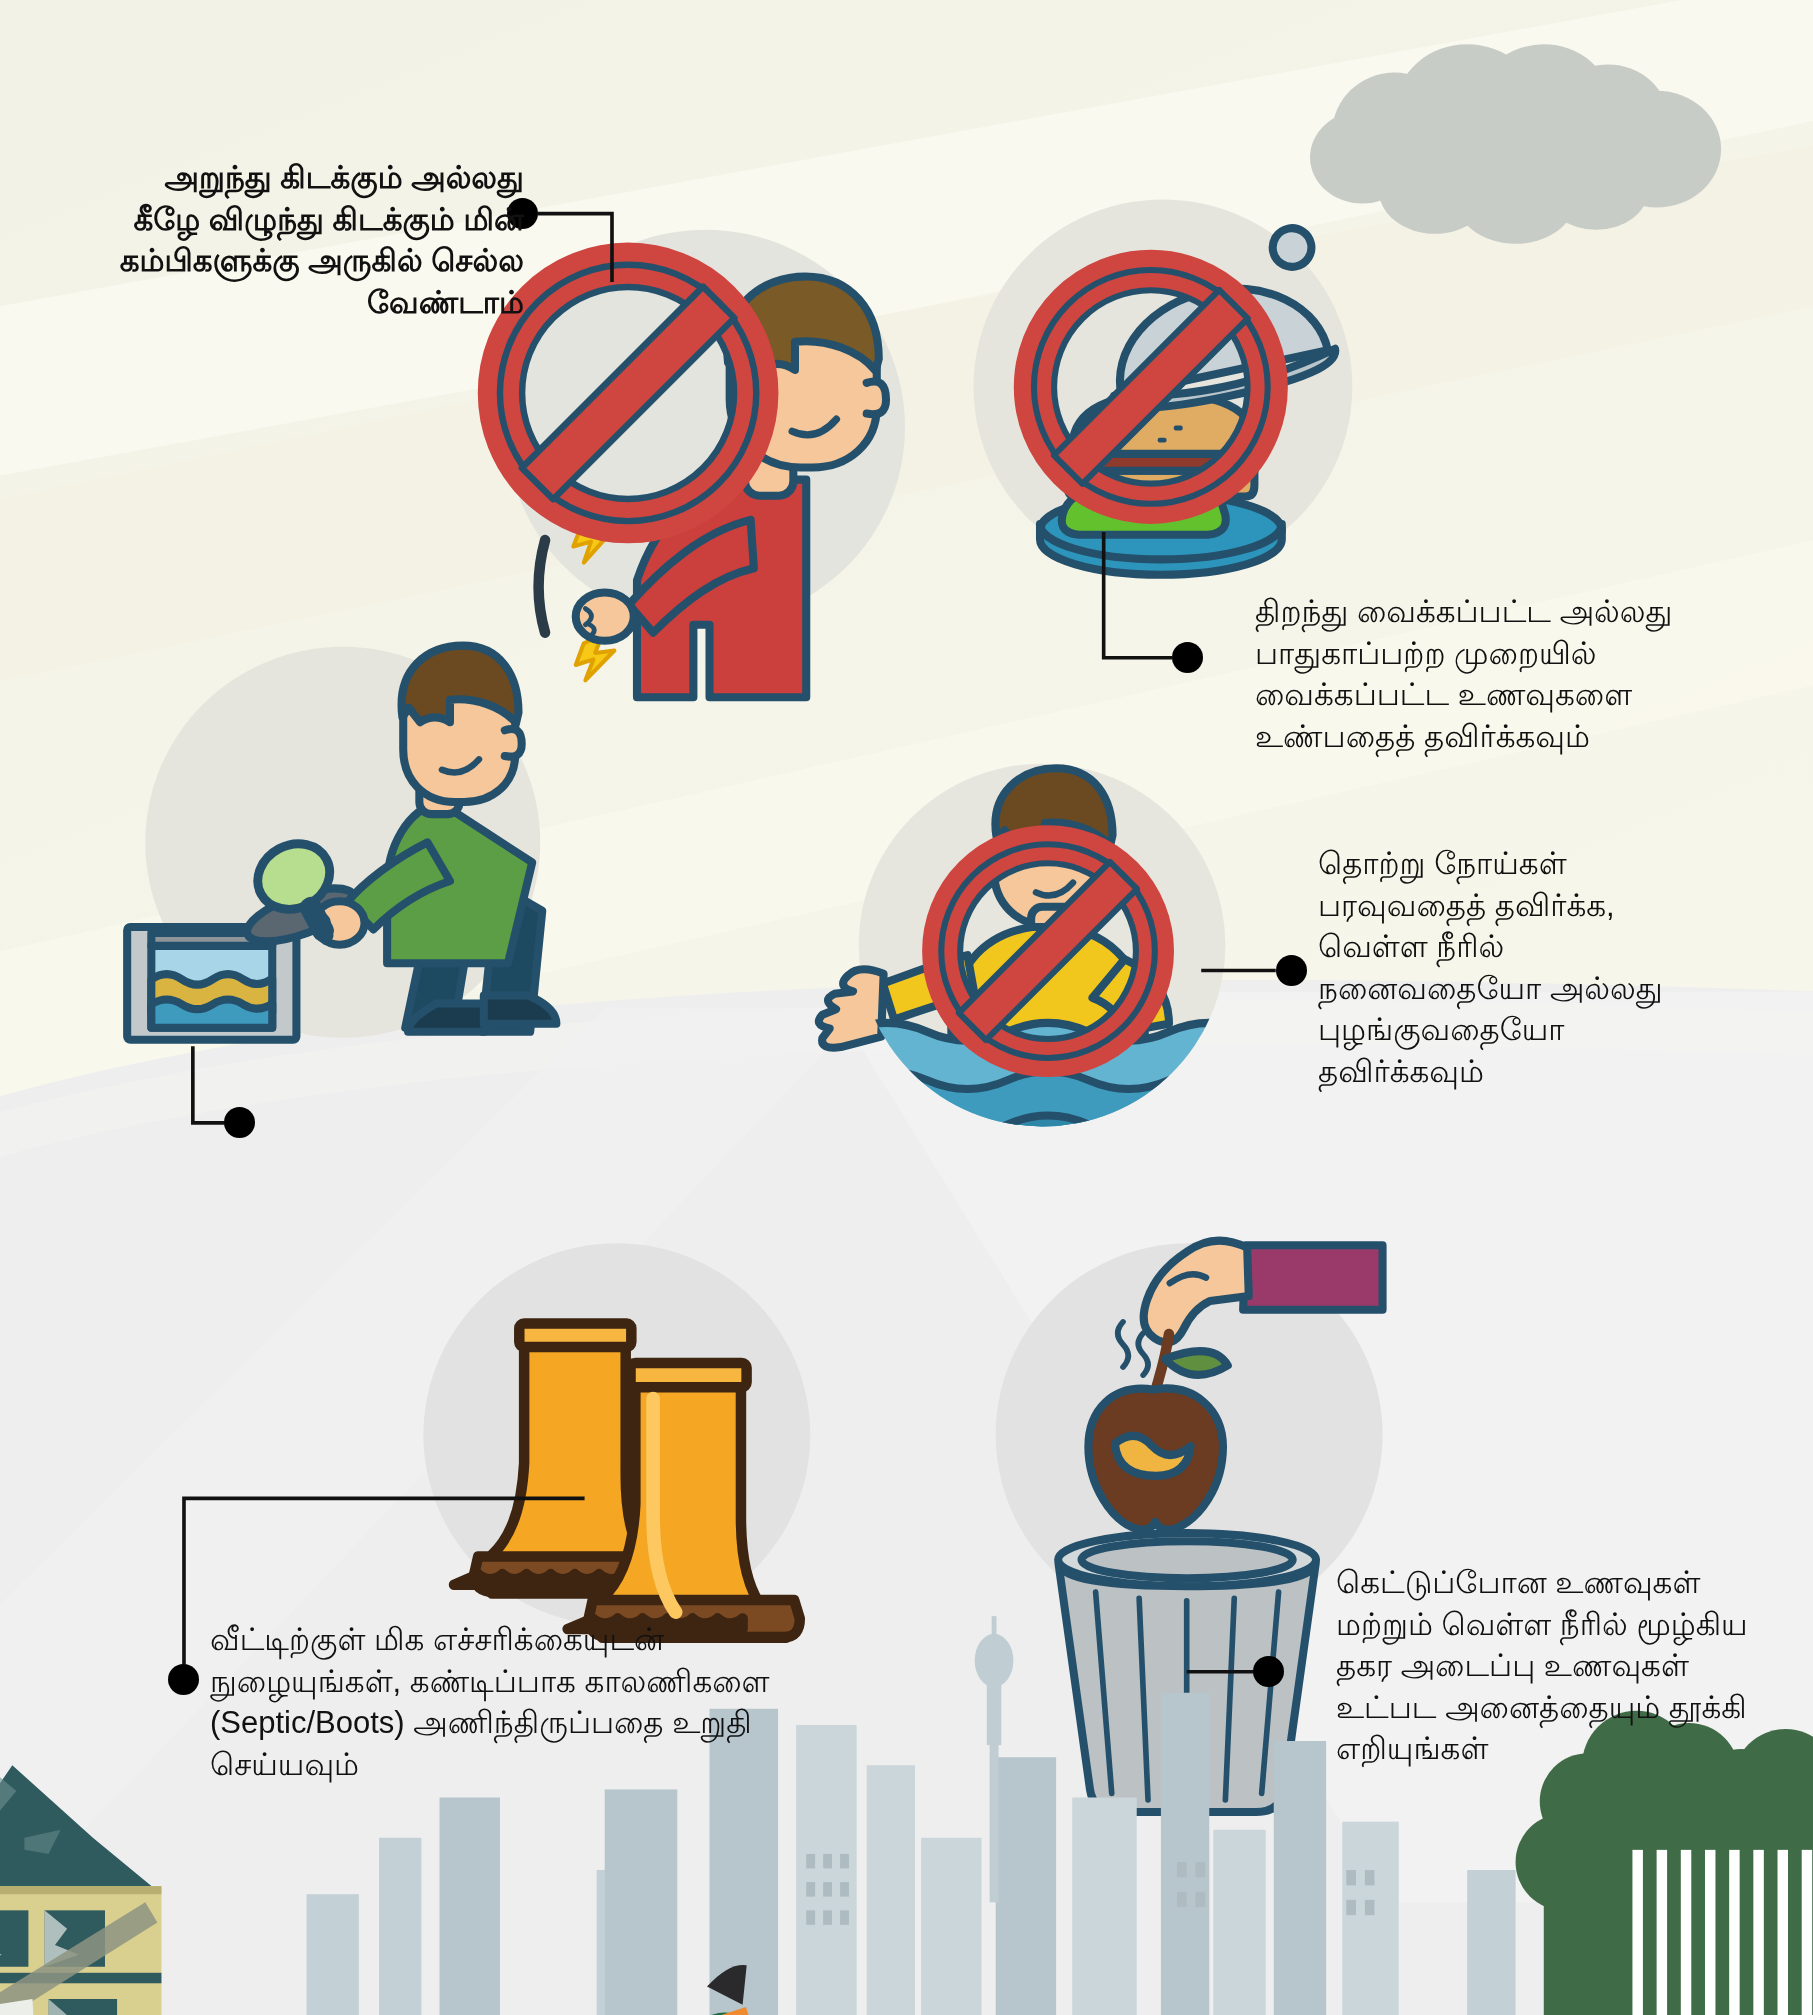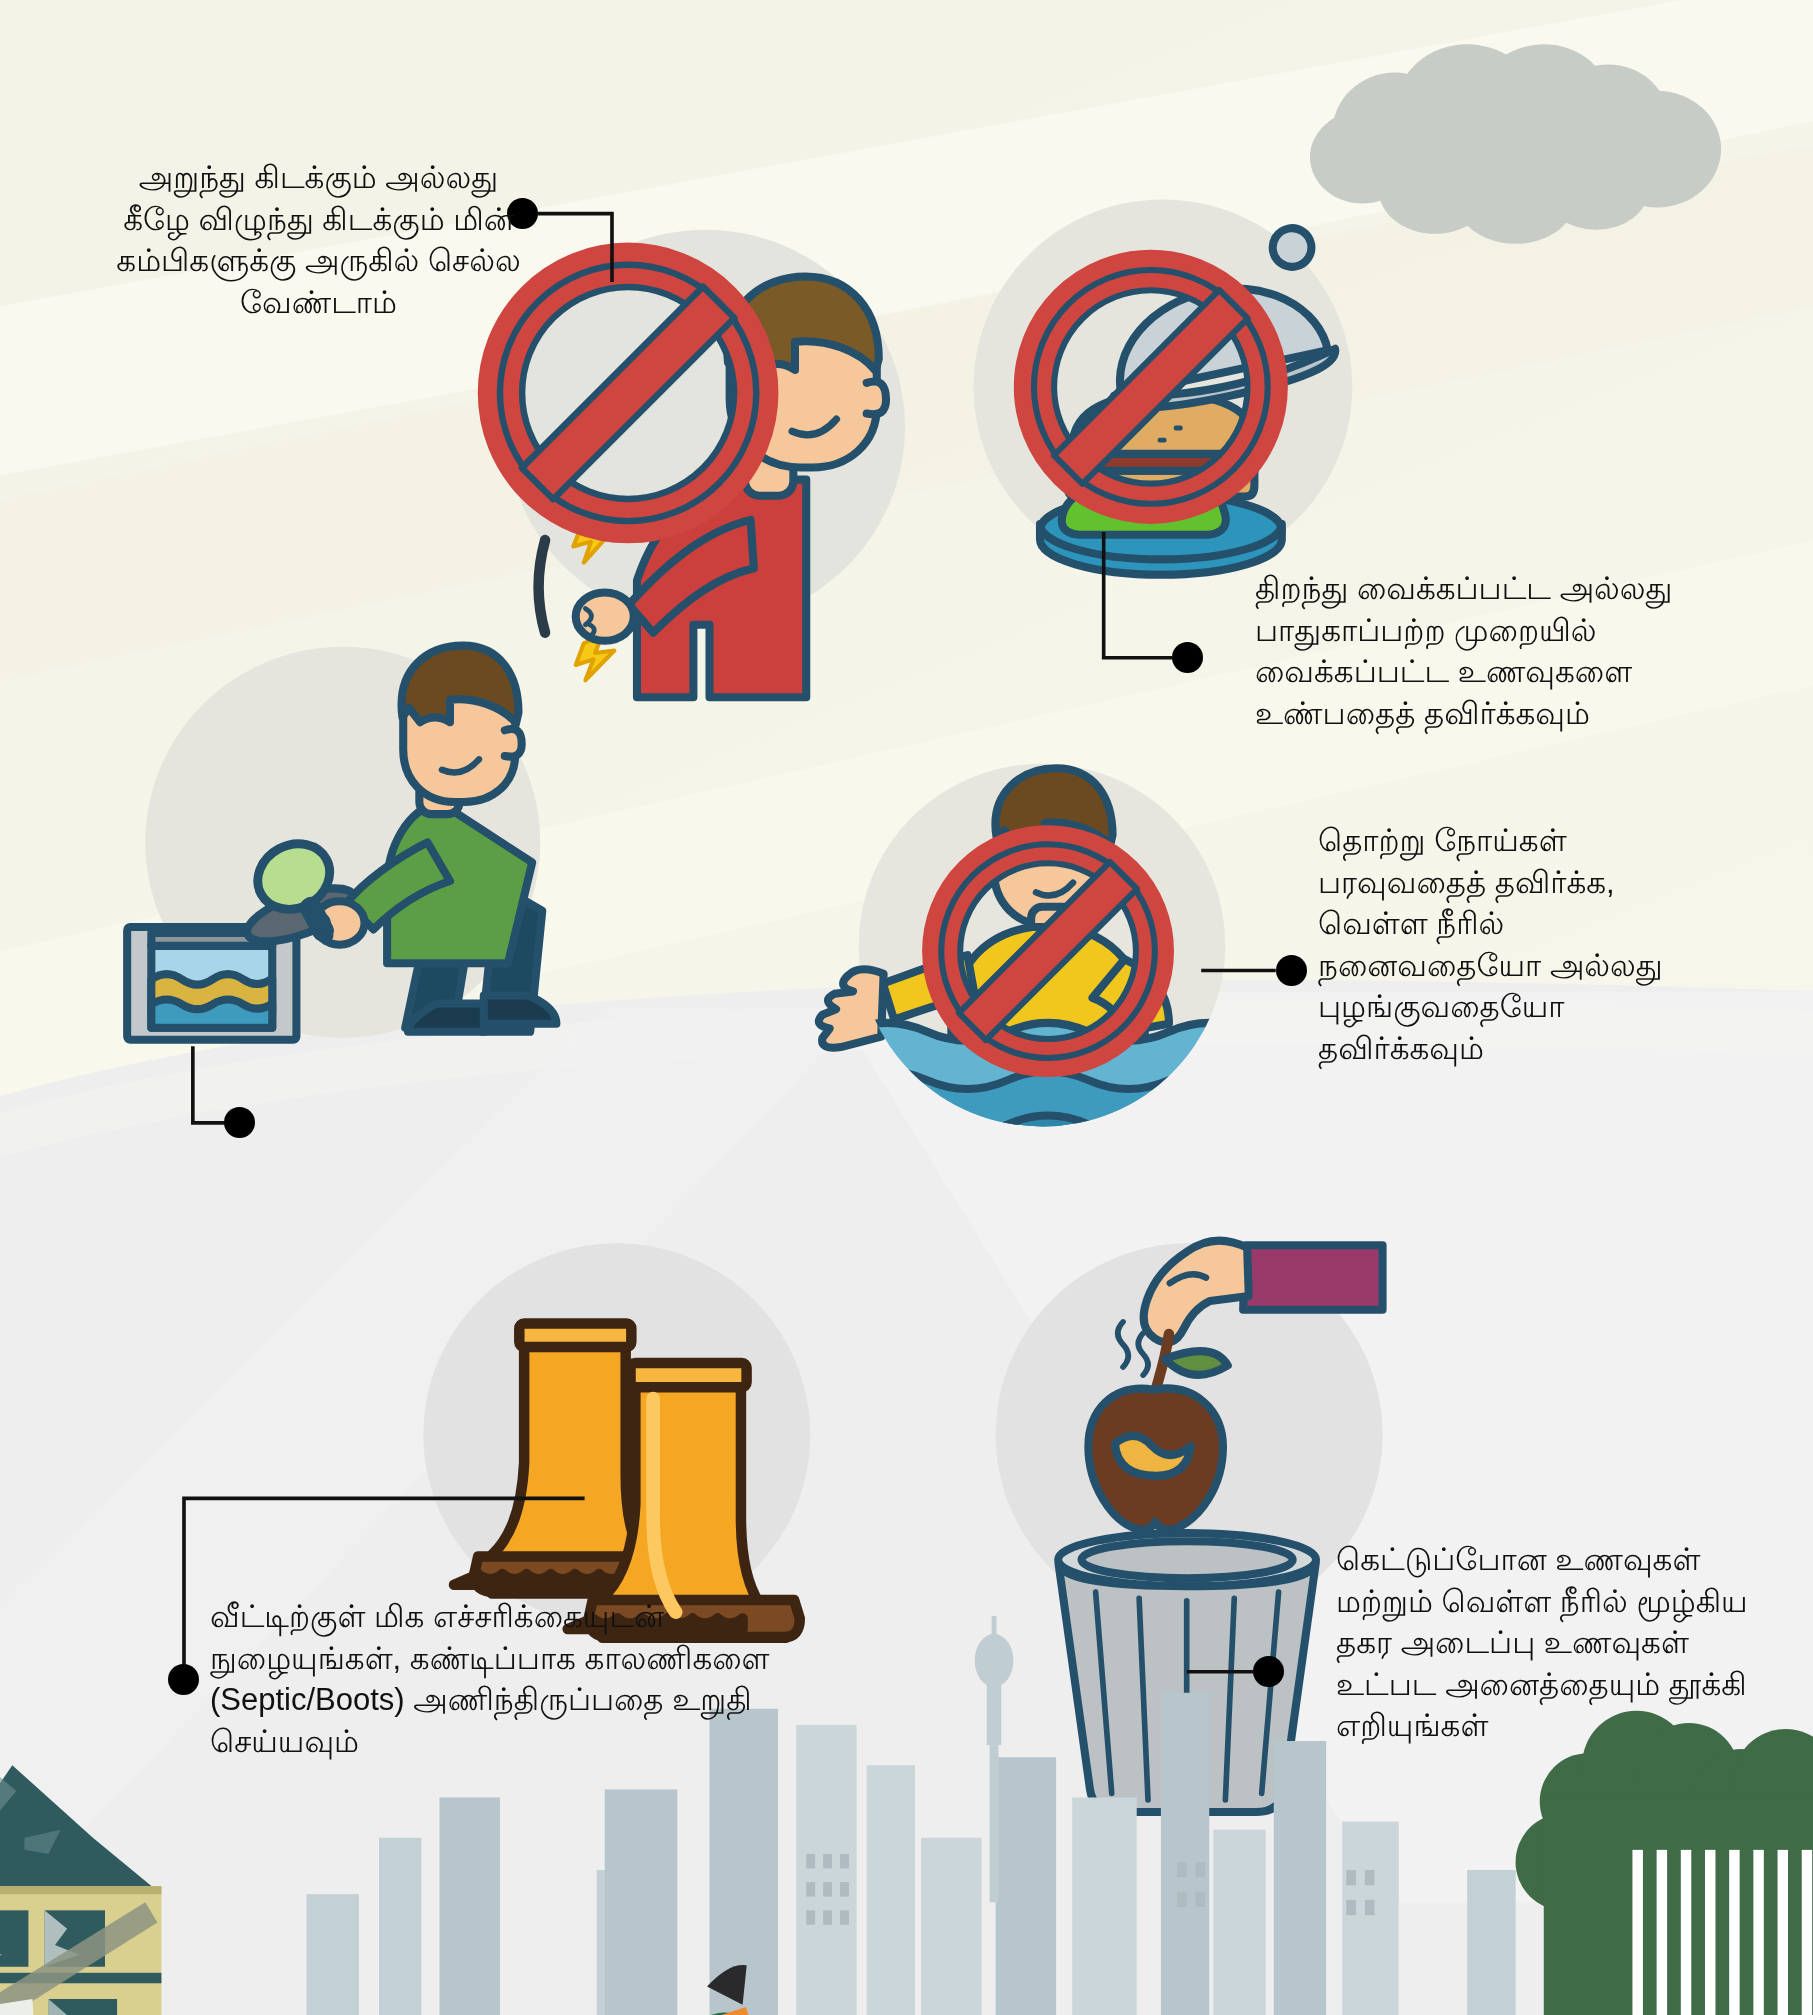--- a/index.html
+++ b/index.html
@@ -8,22 +8,22 @@
     width:1814px;height:2267px;
     overflow:hidden;
     font-family:"Liberation Sans","DejaVu Sans",sans-serif;
     background:#f7f7f0;
   }
   .layer{position:absolute;left:0;top:0;width:100%;height:100%;}
   svg.layer{display:block;}
 
   
   .callout{position:absolute;color:#111;line-height:1.34;font-size:31px;font-weight:400;}
-  .callout.r{text-align:center;}
-  .callout.l{text-align:left;}
+  .callout.r{text-align:right;font-weight:bold;}
+  .callout.l{text-align:left;margin-top:23px;}
 
   #txt-powerline{ right:1290px; top:157px; width:411px;}
   #txt-food     { left:1255px;  top:568px; width:476px;}
   #txt-flood    { left:1318px;  top:820px; width:403px;}
   #txt-septic   { left:258px;   top:1072px; width:564px;}
   #txt-boots    { left:210px;   top:1596px; width:572px;}
   #txt-spoiled  { left:1336px;  top:1539px; width:447px;}
 
   
   .dot{position:absolute;background:#000;border-radius:50%;}

